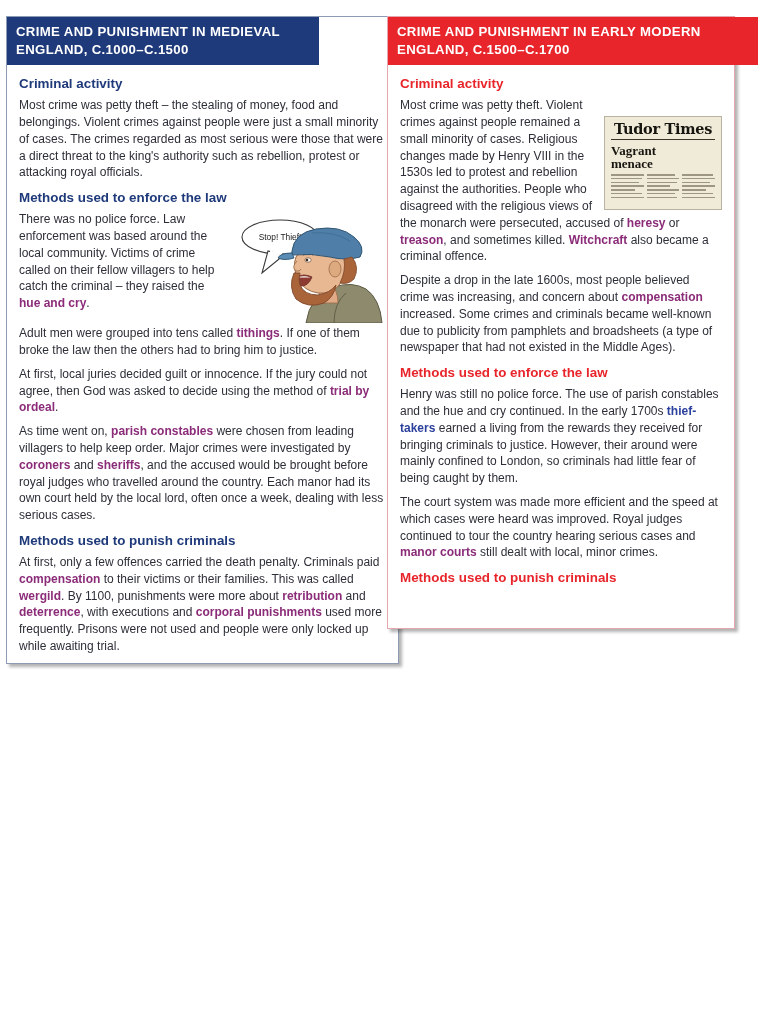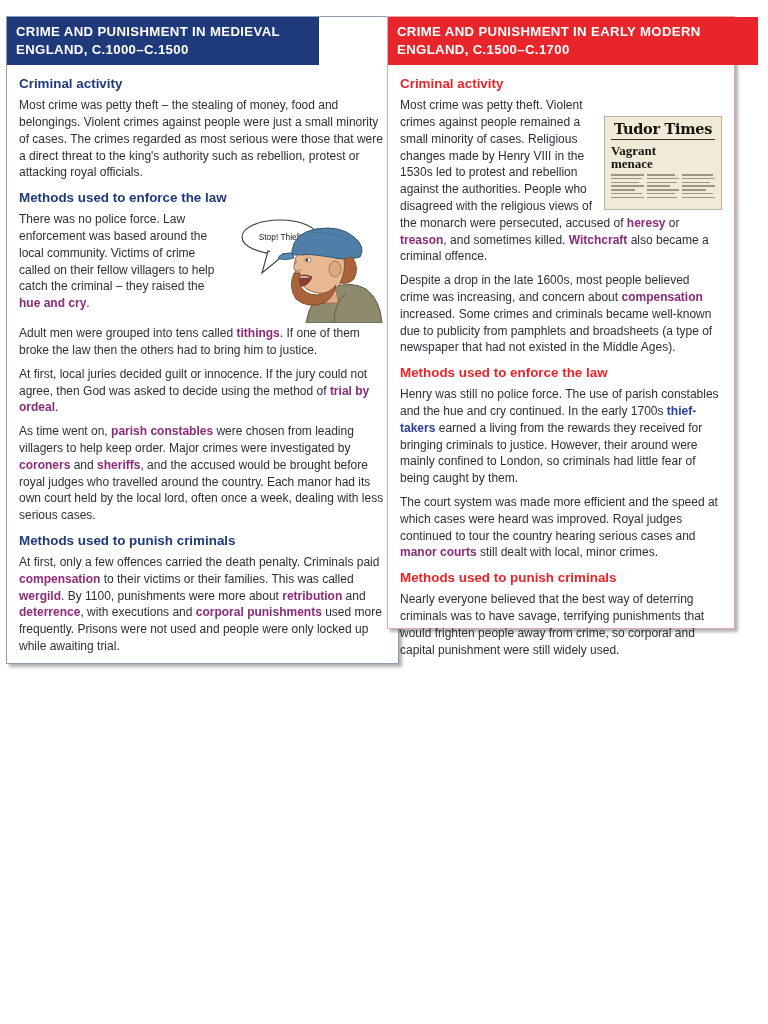--- a/index.html
+++ b/index.html
@@ -250,18 +250,17 @@
       <p class="body"><span>Despite a drop in the late 1600s, most people believed crime was increasing, and concern about </span><b>compensation</b><span> increased. Some crimes and criminals became well-known due to publicity from pamphlets and broadsheets (a type of newspaper that had not existed in the Middle Ages).</span></p>
 
       <h2 class="section">Methods used to enforce the law</h2>
 
       <p class="body"><span>Henry was still no police force. The use of parish constables and the hue and cry continued. In the early 1700s </span><b class="blue">thief-takers</b><span> earned a living from the rewards they received for bringing criminals to justice. However, their around were mainly confined to London, so criminals had little fear of being caught by them.</span></p>
 
       <p class="body"><span>The court system was made more efficient and the speed at which cases were heard was improved. Royal judges continued to tour the country hearing serious cases and </span><b>manor courts</b><span> still dealt with local, minor crimes.</span></p>
 
       <h2 class="section">Methods used to punish criminals</h2>
 
-      <p class="body">Nearly everyone believed that the best way of deterring criminals was to have savage, terrifying punishments that would frighten people away from crime, so corporal and capital punishment were still widely used.</p>
 
     </div>
   </div>
 
 </div>
 
 </body></html>

